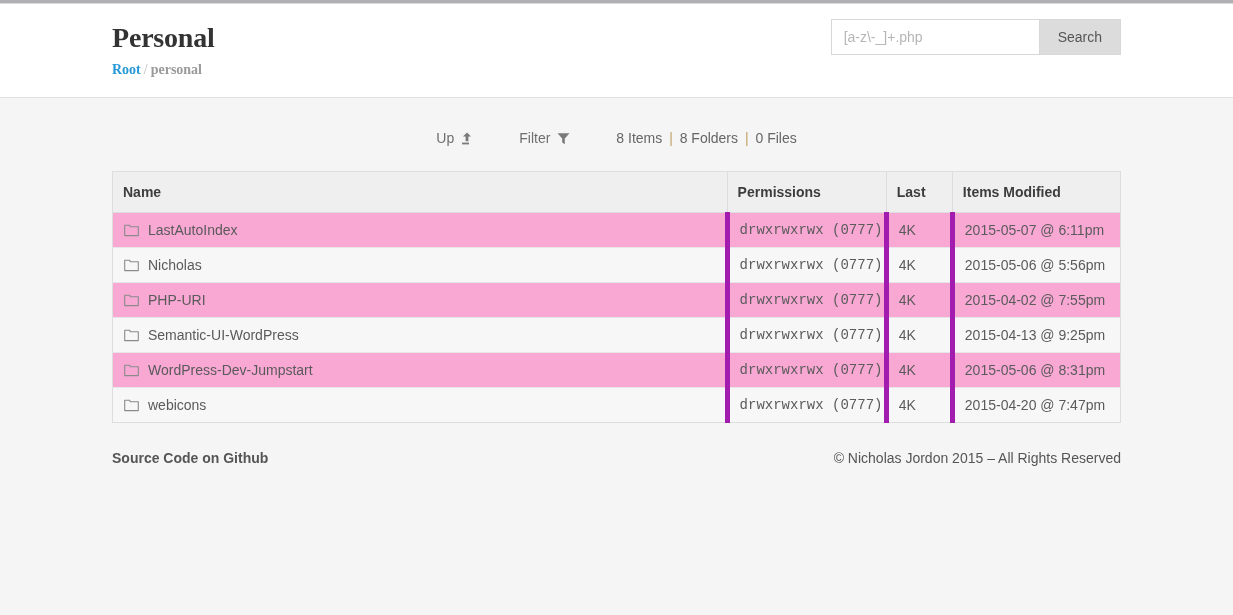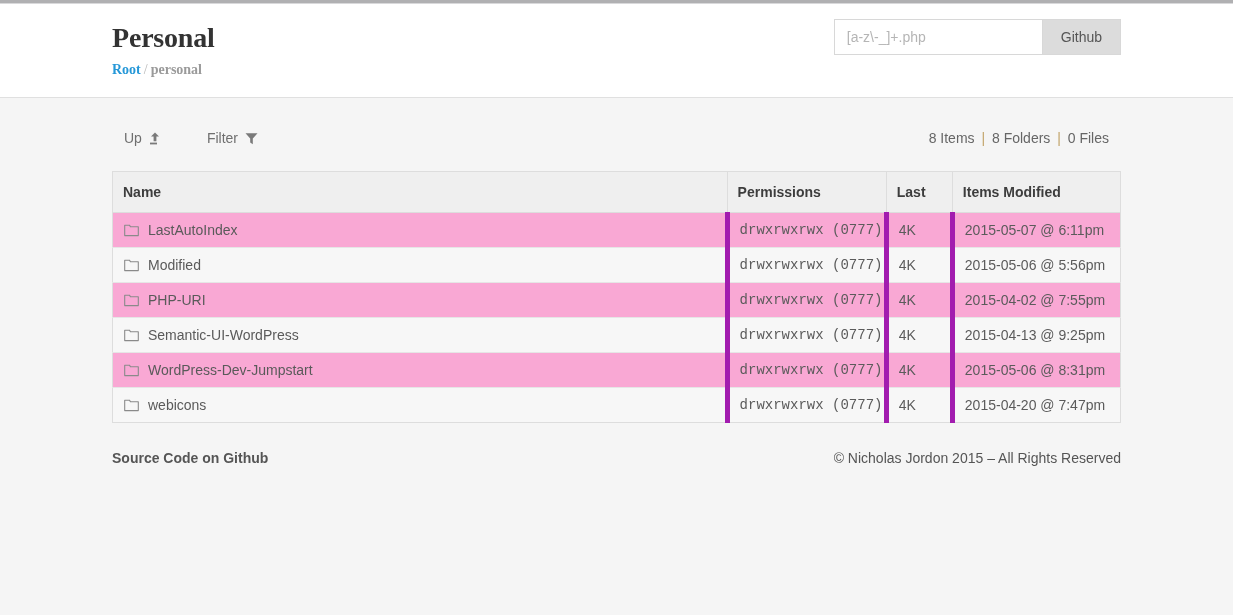--- a/index.html
+++ b/index.html
@@ -107,21 +107,21 @@
   }
   
   .content {
     width: 1009px;
     margin: 0 auto;
     padding-top: 29px;
   }
   .toolbar {
     display: flex;
     align-items: center;
-    justify-content: space-between;
+    justify-content: center;
     height: 22px;
     margin-bottom: 22px;
     padding: 0 12px;
   }
   .toolbar-left {
     display: flex;
     align-items: center;
   }
   .tool-link {
     display: inline-flex;
@@ -236,21 +236,21 @@
 
     <div class="title-block">
       <h1 class="page-title">Personal</h1>
       <div class="breadcrumb">
         <a class="crumb-link">Root</a><span class="crumb-sep">/</span><span class="crumb-current">personal</span>
       </div>
     </div>
 
     <div class="search-block">
       <input class="search-input" type="text" placeholder="[a-z\-_]+.php" style="">
-      <button class="search-button">Github</button>
+      <button class="search-button">Search</button>
     </div>
 
   </div>
 </div>
 
 <div class="content">
 
   <div class="toolbar">
     <div class="toolbar-left">
       <a class="tool-link">
@@ -312,21 +312,21 @@
           <td class="date-cell">2015-05-07 @ 6:11pm</td>
         </tr>
         <tr>
           <td class="name-cell">
             <span class="name-inner">
               <span class="folder-icon">
                 <svg width="15" height="13" viewBox="0 0 15 13">
                   <path d="M0.7 1.2 L5.4 1.2 L6.6 2.8 L14.3 2.8 L14.3 11.6 L0.7 11.6 Z" fill="none" stroke="#8a8a8a" stroke-width="1.1" stroke-linejoin="round"></path>
                 </svg>
               </span>
-              <a class="file-name">Modified</a>
+              <a class="file-name">Nicholas</a>
             </span>
           </td>
           <td class="perm-cell">drwxrwxrwx (0777)</td>
           <td class="size-cell">4K</td>
           <td class="date-cell">2015-05-06 @ 5:56pm</td>
         </tr>
         <tr>
           <td class="name-cell">
             <span class="name-inner">
               <span class="folder-icon">

